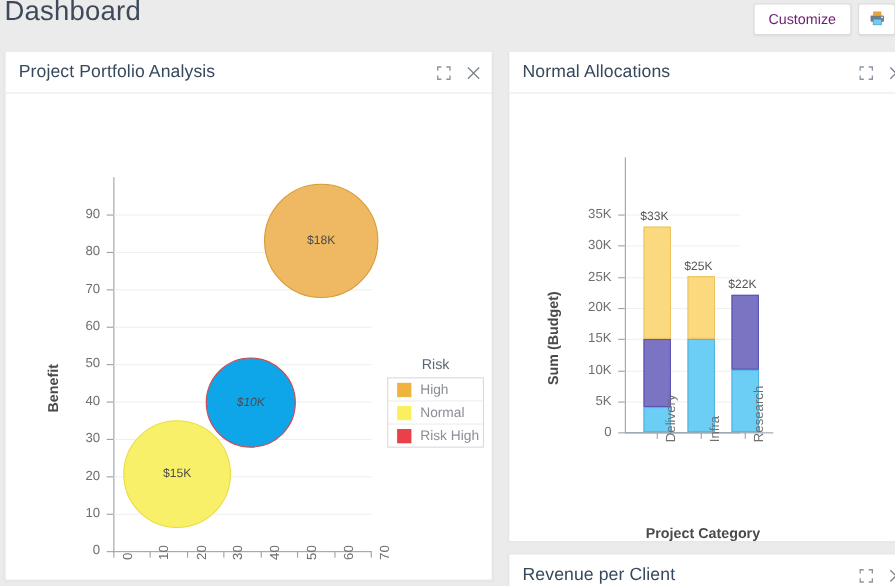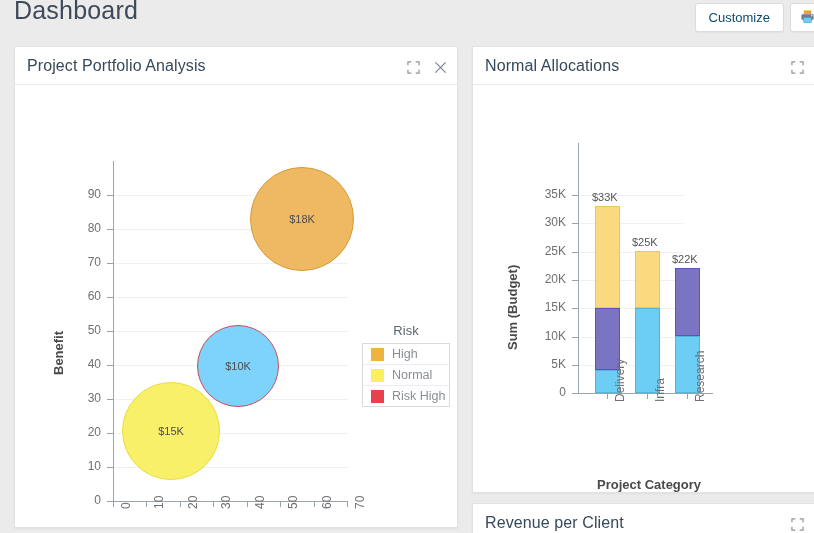--- a/index.html
+++ b/index.html
@@ -3,37 +3,37 @@
 <meta charset="utf-8">
 <style>
   * { box-sizing: border-box; }
   html, body {
     margin: 0; padding: 0;
     width: 814px; height: 533px;
     overflow: hidden;
     background: #ebebeb;
     font-family: "Liberation Sans", sans-serif;
   }
-  #app { position: relative; width: 759px; height: 533px; margin-left: 10px; }
+  #app { position: relative; width: 759px; height: 533px; }
 
   
   .topbar {
     position: absolute; left: 0; top: 0; width: 814px; height: 40px;
     background: #ebebeb;
   }
   .dash-title {
     position: absolute; left: 4px; top: -4px;
     font-size: 25px; color: #3e4a5a; font-weight: 400;
     letter-spacing: .2px; white-space: nowrap;
   }
   .topbtns { position: absolute; right: 0px; top: 3px; display: flex; gap: 6px; }
   .tbtn {
     background: #fff; border: 1px solid #dcdcdc; border-radius: 3px;
     height: 29px; display: flex; align-items: center; justify-content: center;
-    padding: 0 13px; font-size: 13px; color: #0c4a6e; cursor: pointer;
+    padding: 0 13px; font-size: 13px; color: #701a75; cursor: pointer;
     box-shadow: 0 1px 1px rgba(0,0,0,.04);
   }
   .tbtn.icononly { padding: 0 8px; width: 34px; }
 
   
   .panel {
     position: absolute; background: #fff; border: 1px solid #e2e2e2;
     box-shadow: 0 1px 2px rgba(0,0,0,.05);
   }
   .panel-head {
@@ -188,21 +188,21 @@
       <div class="tick" style="left:265px; top:416px; width:1px; height:6px;"></div>
       <div class="tlab rot90" style="left:271px; top:424px;">50</div>
       <div class="tick" style="left:299px; top:416px; width:1px; height:6px;"></div>
       <div class="tlab rot90" style="left:305px; top:424px;">60</div>
       <div class="tick" style="left:332px; top:416px; width:1px; height:6px;"></div>
       <div class="tlab rot90" style="left:338px; top:424px;">70</div>
 
       <div class="bubble" style="left:235px; top:82px; width:104px; height:104px; background:#efb862; border:1px solid #d89b33;">
         <span>$18K</span>
       </div>
-      <div class="bubble" style="left:182px; top:240px; width:82px; height:82px; background:#7dd3fc; border:1px solid #cd4b56;">
+      <div class="bubble" style="left:182px; top:240px; width:82px; height:82px; background:#0ea5e9; border:1px solid #cd4b56;font-style:italic;">
         <span>$10K</span>
       </div>
       <div class="bubble" style="left:107px; top:297px; width:98px; height:98px; background:#f9f06a; border:1px solid #e9dd3f;">
         <span>$15K</span>
       </div>
 
       <div class="legend" style="left:347px; top:238px; width:88px;">
         <div class="legend-title">Risk</div>
         <div class="legend-box">
           <div class="legend-row">

